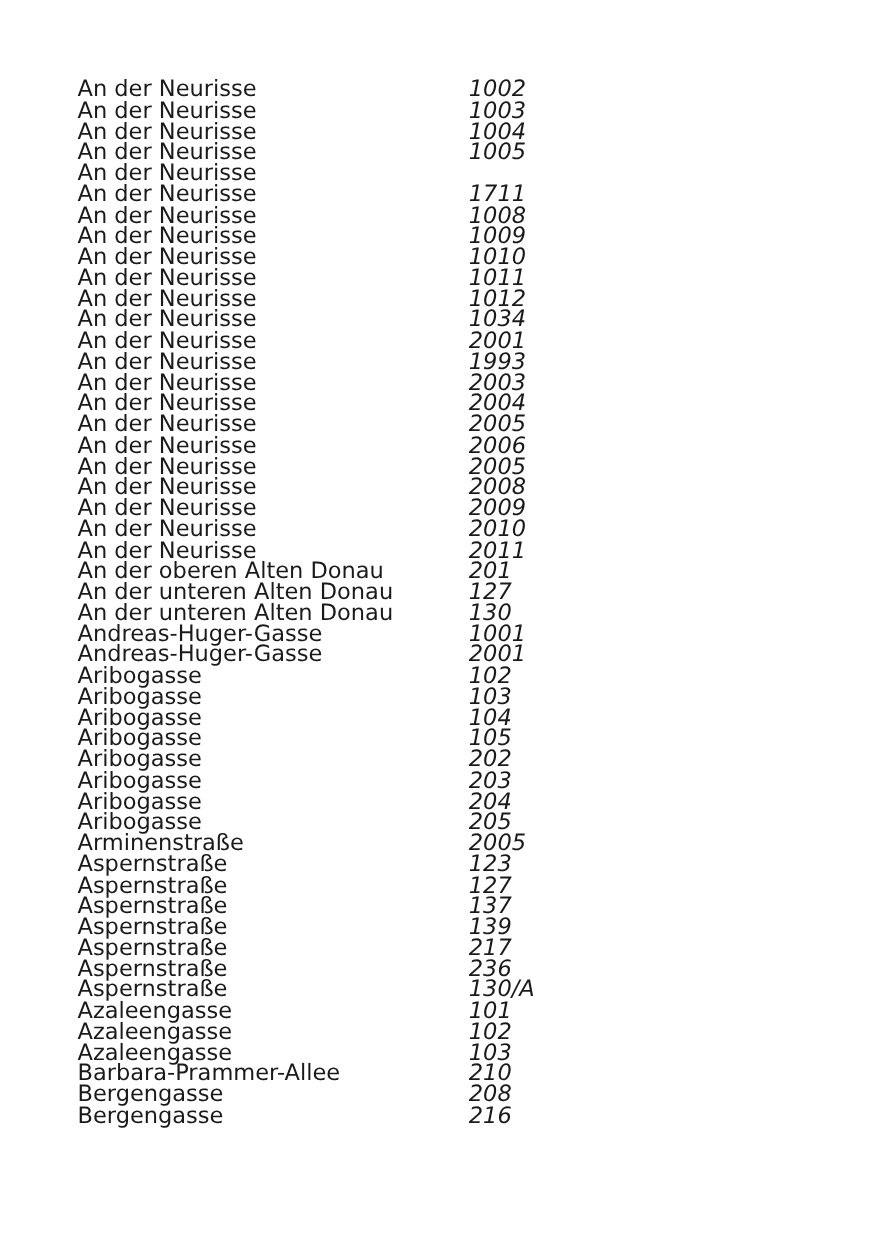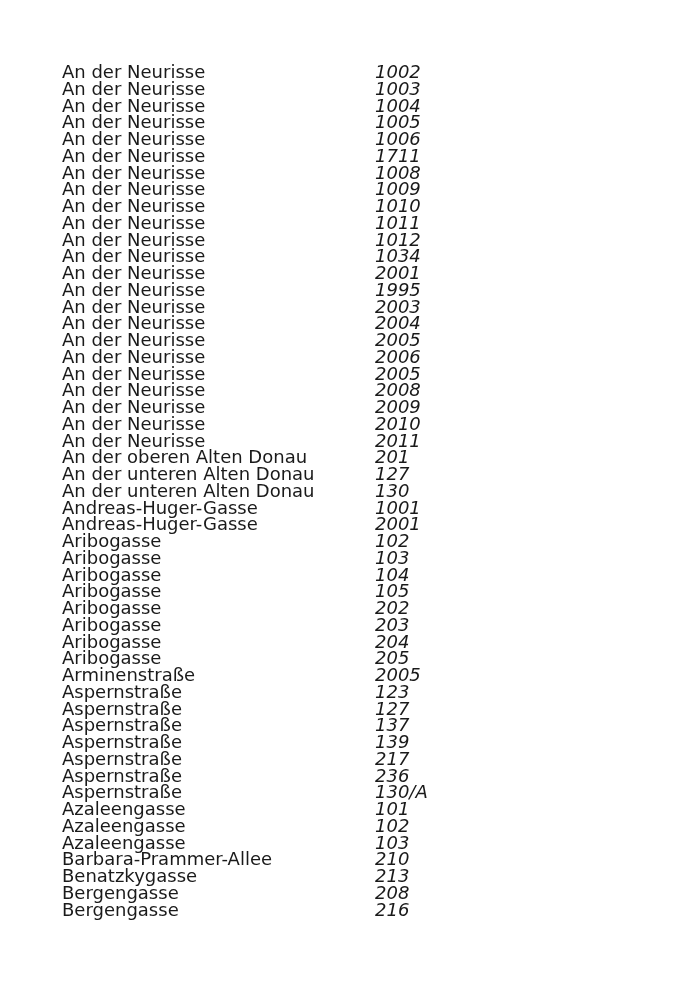--- a/index.html
+++ b/index.html
@@ -54,21 +54,20 @@
     <div class="row">
       <span class="street">An der Neurisse</span>
       <span class="number">1004</span>
     </div>
     <div class="row">
       <span class="street">An der Neurisse</span>
       <span class="number">1005</span>
     </div>
     <div class="row">
       <span class="street">An der Neurisse</span>
-      <span class="number">1006</span>
     </div>
     <div class="row">
       <span class="street">An der Neurisse</span>
       <span class="number">1711</span>
     </div>
     <div class="row">
       <span class="street">An der Neurisse</span>
       <span class="number">1008</span>
     </div>
     <div class="row">
@@ -90,21 +89,21 @@
     <div class="row">
       <span class="street">An der Neurisse</span>
       <span class="number">1034</span>
     </div>
     <div class="row">
       <span class="street">An der Neurisse</span>
       <span class="number">2001</span>
     </div>
     <div class="row">
       <span class="street">An der Neurisse</span>
-      <span class="number">1995</span>
+      <span class="number">1993</span>
     </div>
     <div class="row">
       <span class="street">An der Neurisse</span>
       <span class="number">2003</span>
     </div>
     <div class="row">
       <span class="street">An der Neurisse</span>
       <span class="number">2004</span>
     </div>
     <div class="row">
@@ -227,24 +226,20 @@
       <span class="street">Azaleengasse</span>
       <span class="number">102</span>
     </div>
     <div class="row">
       <span class="street">Azaleengasse</span>
       <span class="number">103</span>
     </div>
     <div class="row">
       <span class="street">Barbara-Prammer-Allee</span>
       <span class="number">210</span>
-    </div>
-    <div class="row">
-      <span class="street">Benatzkygasse</span>
-      <span class="number">213</span>
     </div>
     <div class="row">
       <span class="street">Bergengasse</span>
       <span class="number">208</span>
     </div>
     <div class="row">
       <span class="street">Bergengasse</span>
       <span class="number">216</span>
     </div>
   </div>

